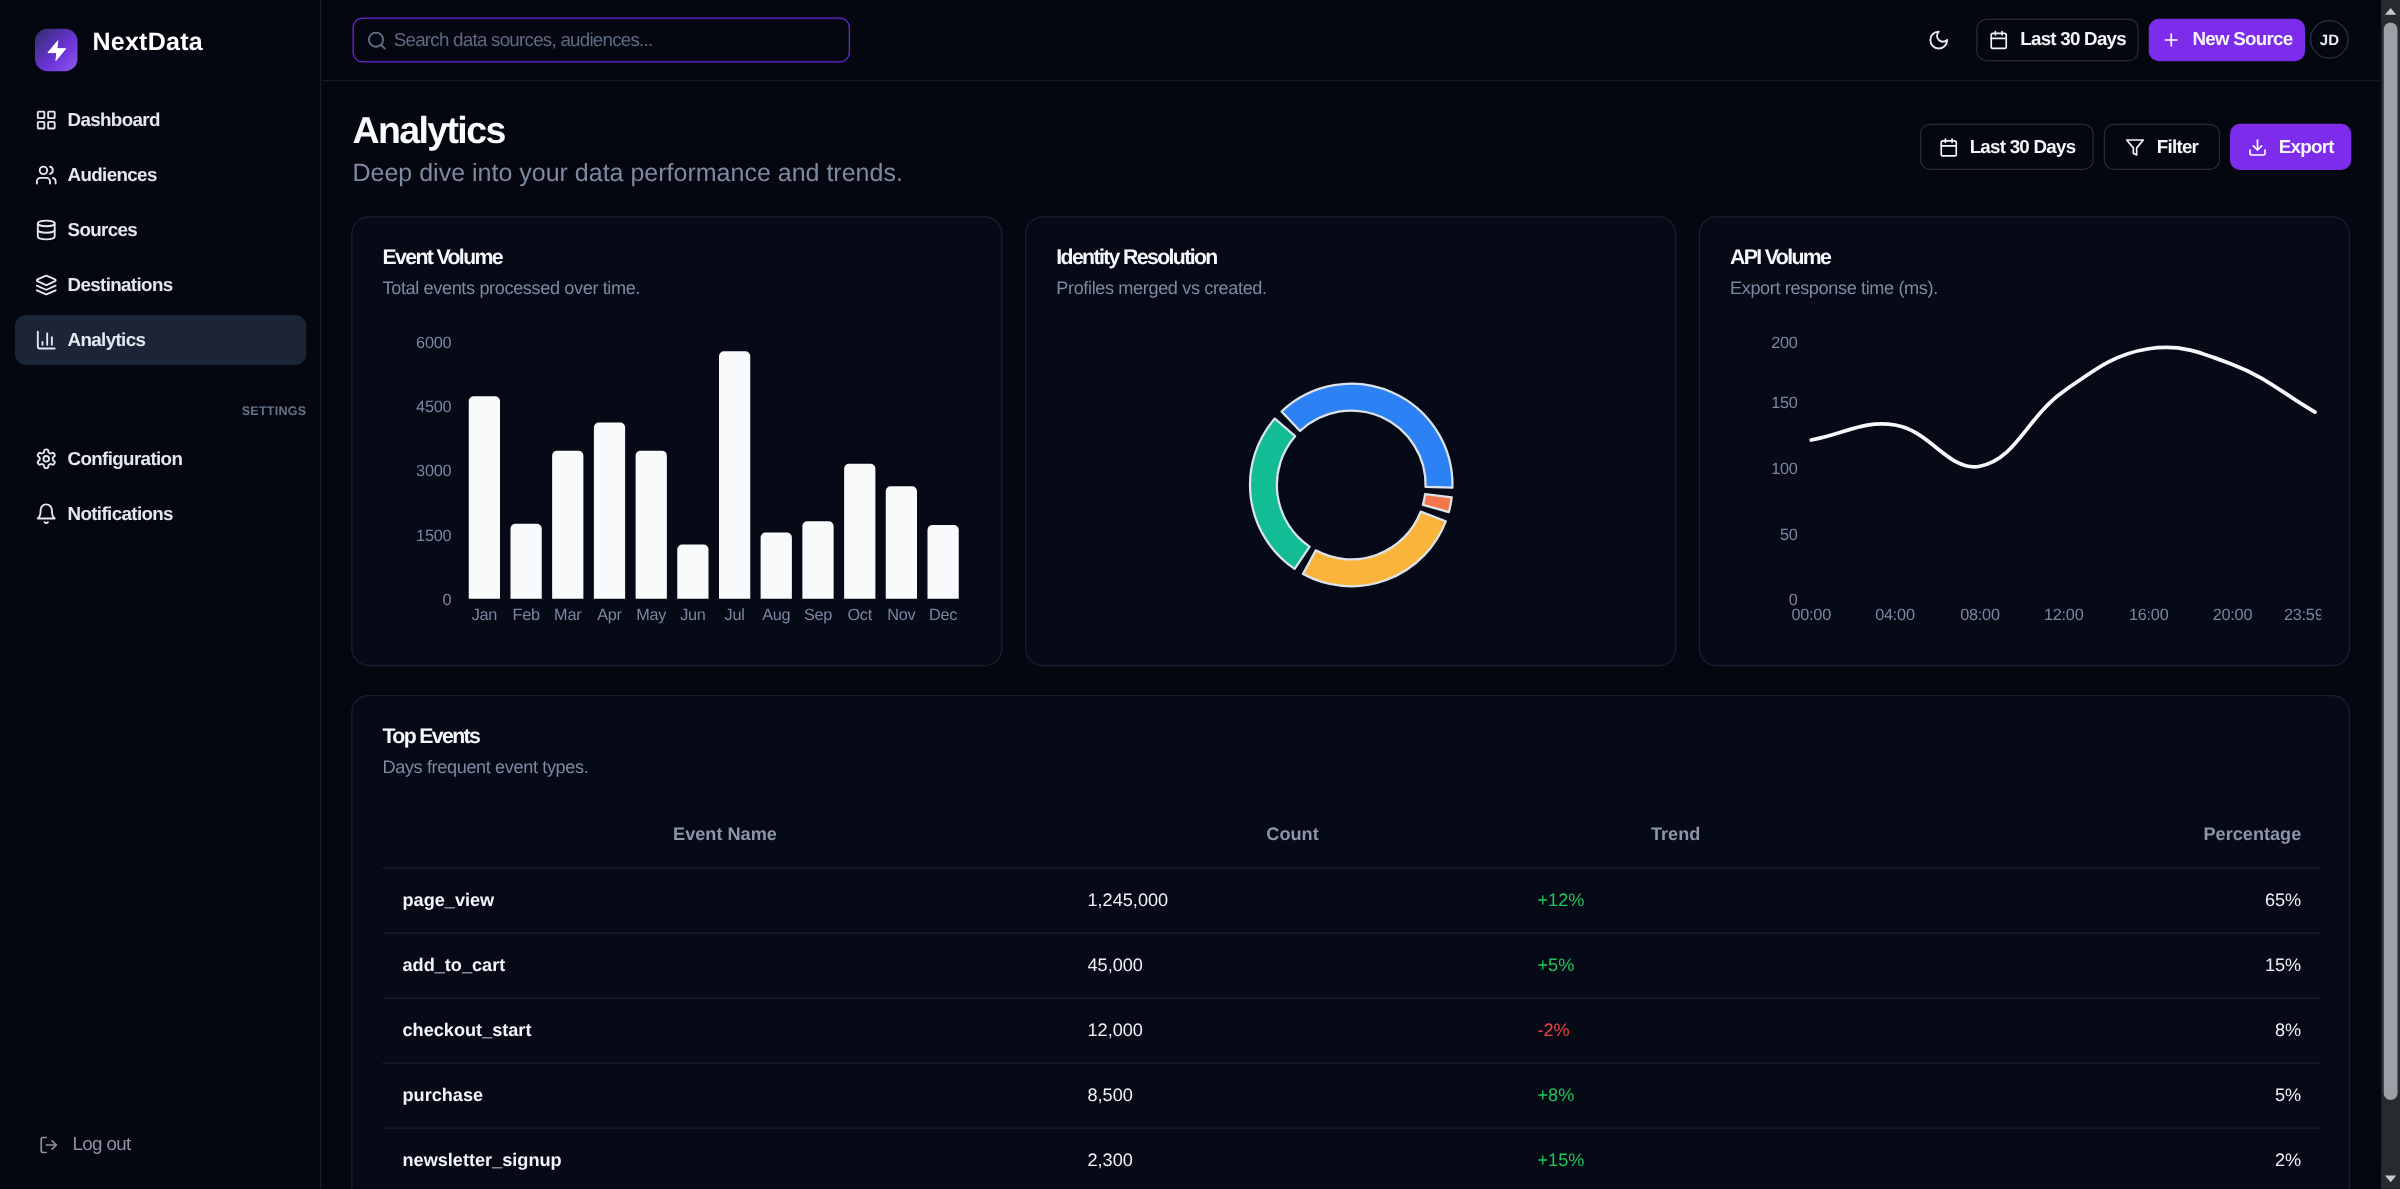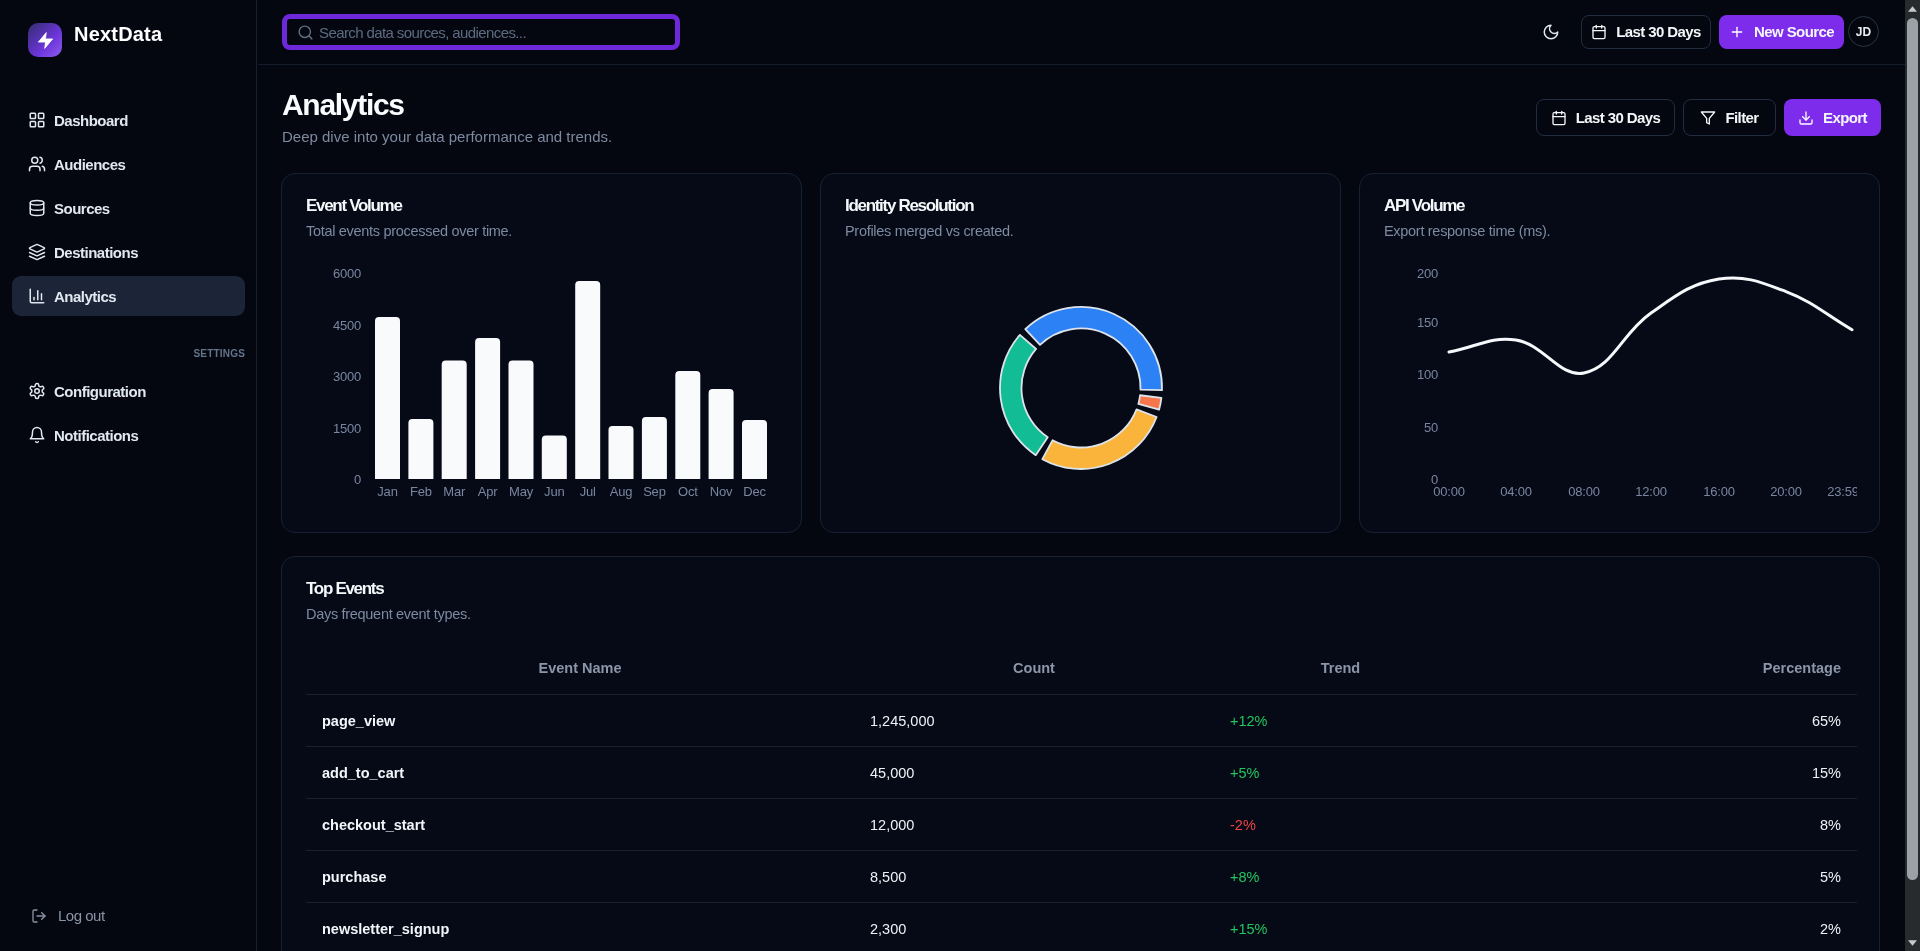--- a/index.html
+++ b/index.html
@@ -5,38 +5,38 @@
   * { margin:0; padding:0; box-sizing:border-box; }
   html,body { width:1920px; height:951px; overflow:hidden; background:#04070f; font-family:"Liberation Sans", sans-serif; }
   .abs { position:absolute; }
   body { position:relative; color:#f1f5f9; }
 
   
   .sidebar { position:absolute; left:0; top:0; width:257px; height:951px; background:#04070f; border-right:1px solid #17202f; }
   .logo-row { position:absolute; left:28px; top:23px; display:flex; align-items:flex-start; gap:12px; }
   .logo-sq { width:34px; height:34px; border-radius:10px; background:linear-gradient(135deg,#322d6d 0%,#6c35da 60%,#8f5bef 100%); display:flex; align-items:center; justify-content:center; }
   .logo-txt { font-size:20px; font-weight:bold; color:#fff; letter-spacing:0.2px; }
-  .nav { position:absolute; left:12px; top:100px; width:233px; }
+  .nav { position:absolute; left:12px; top:76px; width:233px; }
   .nav-item { height:40px; display:flex; align-items:center; gap:8px; padding-left:16px; border-radius:9px; color:#e2e8f0; font-size:15px; font-weight:bold; margin-bottom:4px; letter-spacing:-0.5px; }
   .nav-item svg { width:18px; height:18px; }
   .nav-item.active { background:#1b2537; }
   .settings-label { margin:32px 0 12px 18px; font-size:10px; font-weight:bold; letter-spacing:0.2px; color:#64748b;text-align:right; }
   .logout { position:absolute; left:31px; top:907px; display:flex; align-items:center; gap:11px; font-size:15px; letter-spacing:-0.5px; color:#8a94a6; }
 
   
   .topbar { position:absolute; left:258px; top:0; width:1647px; height:65px; border-bottom:1px solid #141c2b; background:#04070f; }
-  .search { position:absolute; left:24px; top:14px; width:398px; height:36px; border:5px solid #6d28d9; border-radius:8px; display:flex; align-items:center; padding-left:10px; gap:5px; color:#5d6b82; font-size:15px; letter-spacing:-0.6px; }
+  .search { position:absolute; left:24px; top:14px; width:398px; height:36px; border:1px solid #6d28d9; border-radius:8px; display:flex; align-items:center; padding-left:10px; gap:5px; color:#5d6b82; font-size:15px; letter-spacing:-0.6px; }
   .top-right { position:absolute; right:26px; top:0; height:63px; display:flex; align-items:center; gap:8px; }
   .btn { display:flex; align-items:center; justify-content:center; gap:9px; border:1px solid #232d41; border-radius:8px; height:37px; font-size:15px; font-weight:bold; color:#f4f6f9; background:transparent; letter-spacing:-0.6px; }
   .btn.purple { background:#7e2cec; border:none; }
   .avatar { width:31px; height:31px; border-radius:50%; border:1px solid #2a3344; display:flex; align-items:center; justify-content:center; font-size:12px; font-weight:bold; color:#e8ecf2; }
 
   
   .h1 { position:absolute; left:282px; top:88px; font-size:30px; font-weight:bold; color:#fafcff; letter-spacing:-1.3px; }
-  .sub { position:absolute; left:282px; top:128px; font-size:15px; color:#7d8aa0; letter-spacing:0px; }
+  .sub { position:absolute; left:282px; top:128px; font-size:20px; color:#7d8aa0; letter-spacing:0px; }
   .hdr-btns { position:absolute; left:1536px; top:99px; display:flex; gap:8px; }
 
   
   .card { position:absolute; background:#050a16; border:1px solid #182133; border-radius:14px; }
   .card h3 { font-size:17px; font-weight:bold; color:#f5f8fb; letter-spacing:-1.3px; }
   .card .desc { font-size:14.5px; color:#7d8aa0; margin-top:7px; letter-spacing:-0.3px; }
   .card-pad { padding:22px 24px 24px 24px; }
   #c1 { left:281px; top:173px; width:521px; height:360px; }
   #c2 { left:820px; top:173px; width:521px; height:360px; }
   #c3 { left:1359px; top:173px; width:521px; height:360px; }

